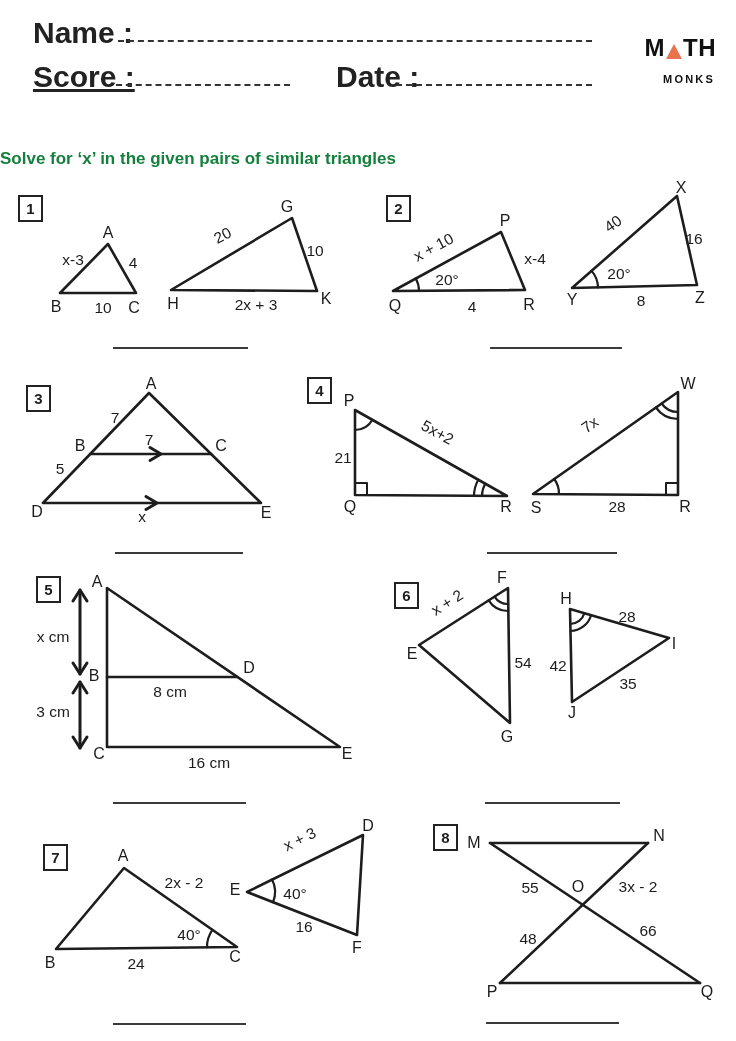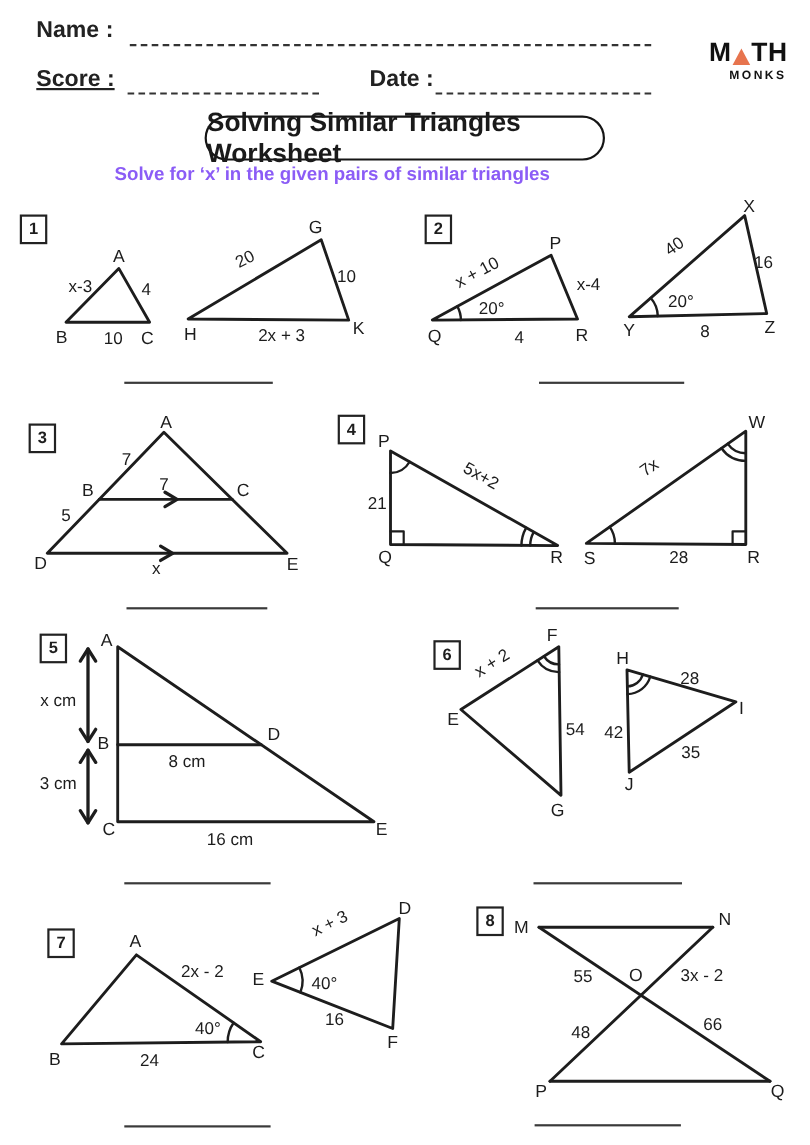--- a/index.html
+++ b/index.html
@@ -1,31 +1,31 @@
 <!DOCTYPE html>
 <html><head>
 <meta charset="utf-8">
 <style>
   html,body{margin:0;padding:0;background:#ffffff;}
   #page{position:relative;width:736px;height:1041px;background:#fff;overflow:hidden;
         font-family:"Liberation Sans",sans-serif;color:#1d1d1d;}
   .abs{position:absolute;}
-  .hdr-label{font-size:21px;font-weight:600;color:#222;}
+  .hdr-label{font-size:30px;font-weight:600;color:#222;}
   .fill-line{border-bottom:2px dashed #333;height:0;}
   .solid-line{border-top:2px solid #3a3a3a;height:0;}
   .title-pill{border:2.5px solid #151515;border-radius:21px;display:flex;align-items:center;
               justify-content:center;font-size:24px;font-weight:600;color:#1a1a1a;}
-  .subtitle{width:604px;text-align:center;font-size:17px;font-weight:600;color:#8b5cf6;}
+  .subtitle{width:604px;text-align:left;font-size:17px;font-weight:600;color:#15803d;}
   .numbox{width:21px;height:23px;border:2px solid #222;display:flex;align-items:center;
           justify-content:center;font-size:15px;font-weight:bold;background:#fff;}
   .logo{display:flex;flex-direction:column;align-items:flex-end;line-height:1;}
   .logo-top{display:flex;align-items:flex-end;font-size:24px;font-weight:bold;color:#111;letter-spacing:.5px;}
   .logo-tri{width:0;height:0;border-left:8px solid transparent;border-right:8px solid transparent;
             margin:0 1px 1px 1px;display:inline-block;}
-  .logo-bottom{font-size:11px;font-weight:bold;letter-spacing:2.2px;color:#111;margin-top:4px;padding-right:1px;}
+  .logo-bottom{font-size:11px;font-weight:bold;letter-spacing:2.2px;color:#111;margin-top:14px;padding-right:1px;}
   svg{position:absolute;overflow:visible;}
   svg .edge{fill:none;stroke:#1d1d1d;stroke-width:2.6;stroke-linejoin:round;stroke-linecap:round;}
   svg .thin{fill:none;stroke:#1d1d1d;stroke-width:2.2;stroke-linecap:round;}
   svg .mark{fill:none;stroke:#1d1d1d;stroke-width:2;stroke-linecap:round;stroke-linejoin:round;}
   svg .arrowline{fill:none;stroke:#1d1d1d;stroke-width:3;stroke-linecap:round;stroke-linejoin:round;}
   svg text{font-family:"Liberation Sans",sans-serif;font-size:15.5px;fill:#1c1c1c;text-anchor:middle;}
   svg text.vx{font-size:16px;}
 </style>
 </head>
 <body>
@@ -42,21 +42,20 @@
 
   <div class="abs logo" style="left:630px;top:36px;width:86px;">
     <div class="logo-top">
       <span>M</span>
         <span class="logo-tri" style="border-bottom:15px solid #e7744e;"></span>
         <span>TH</span>
     </div>
     <div class="logo-bottom">MONKS</div>
   </div>
 
-  <div class="abs title-pill" style="left:186px;top:105px;width:360px;height:37px;">Solving Similar Triangles Worksheet</div>
   <div class="abs subtitle" style="left:0;top:149px;">Solve for ‘x’ in the given pairs of similar triangles</div>
 
   <div class="abs numbox" style="left:18px;top:195px;">1</div>
   <div class="abs numbox" style="left:386px;top:195px;">2</div>
   <div class="abs numbox" style="left:26px;top:385px;">3</div>
   <div class="abs numbox" style="left:307px;top:377px;">4</div>
   <div class="abs numbox" style="left:36px;top:576px;">5</div>
   <div class="abs numbox" style="left:394px;top:582px;">6</div>
   <div class="abs numbox" style="left:43px;top:844px;">7</div>
   <div class="abs numbox" style="left:433px;top:824px;">8</div>

